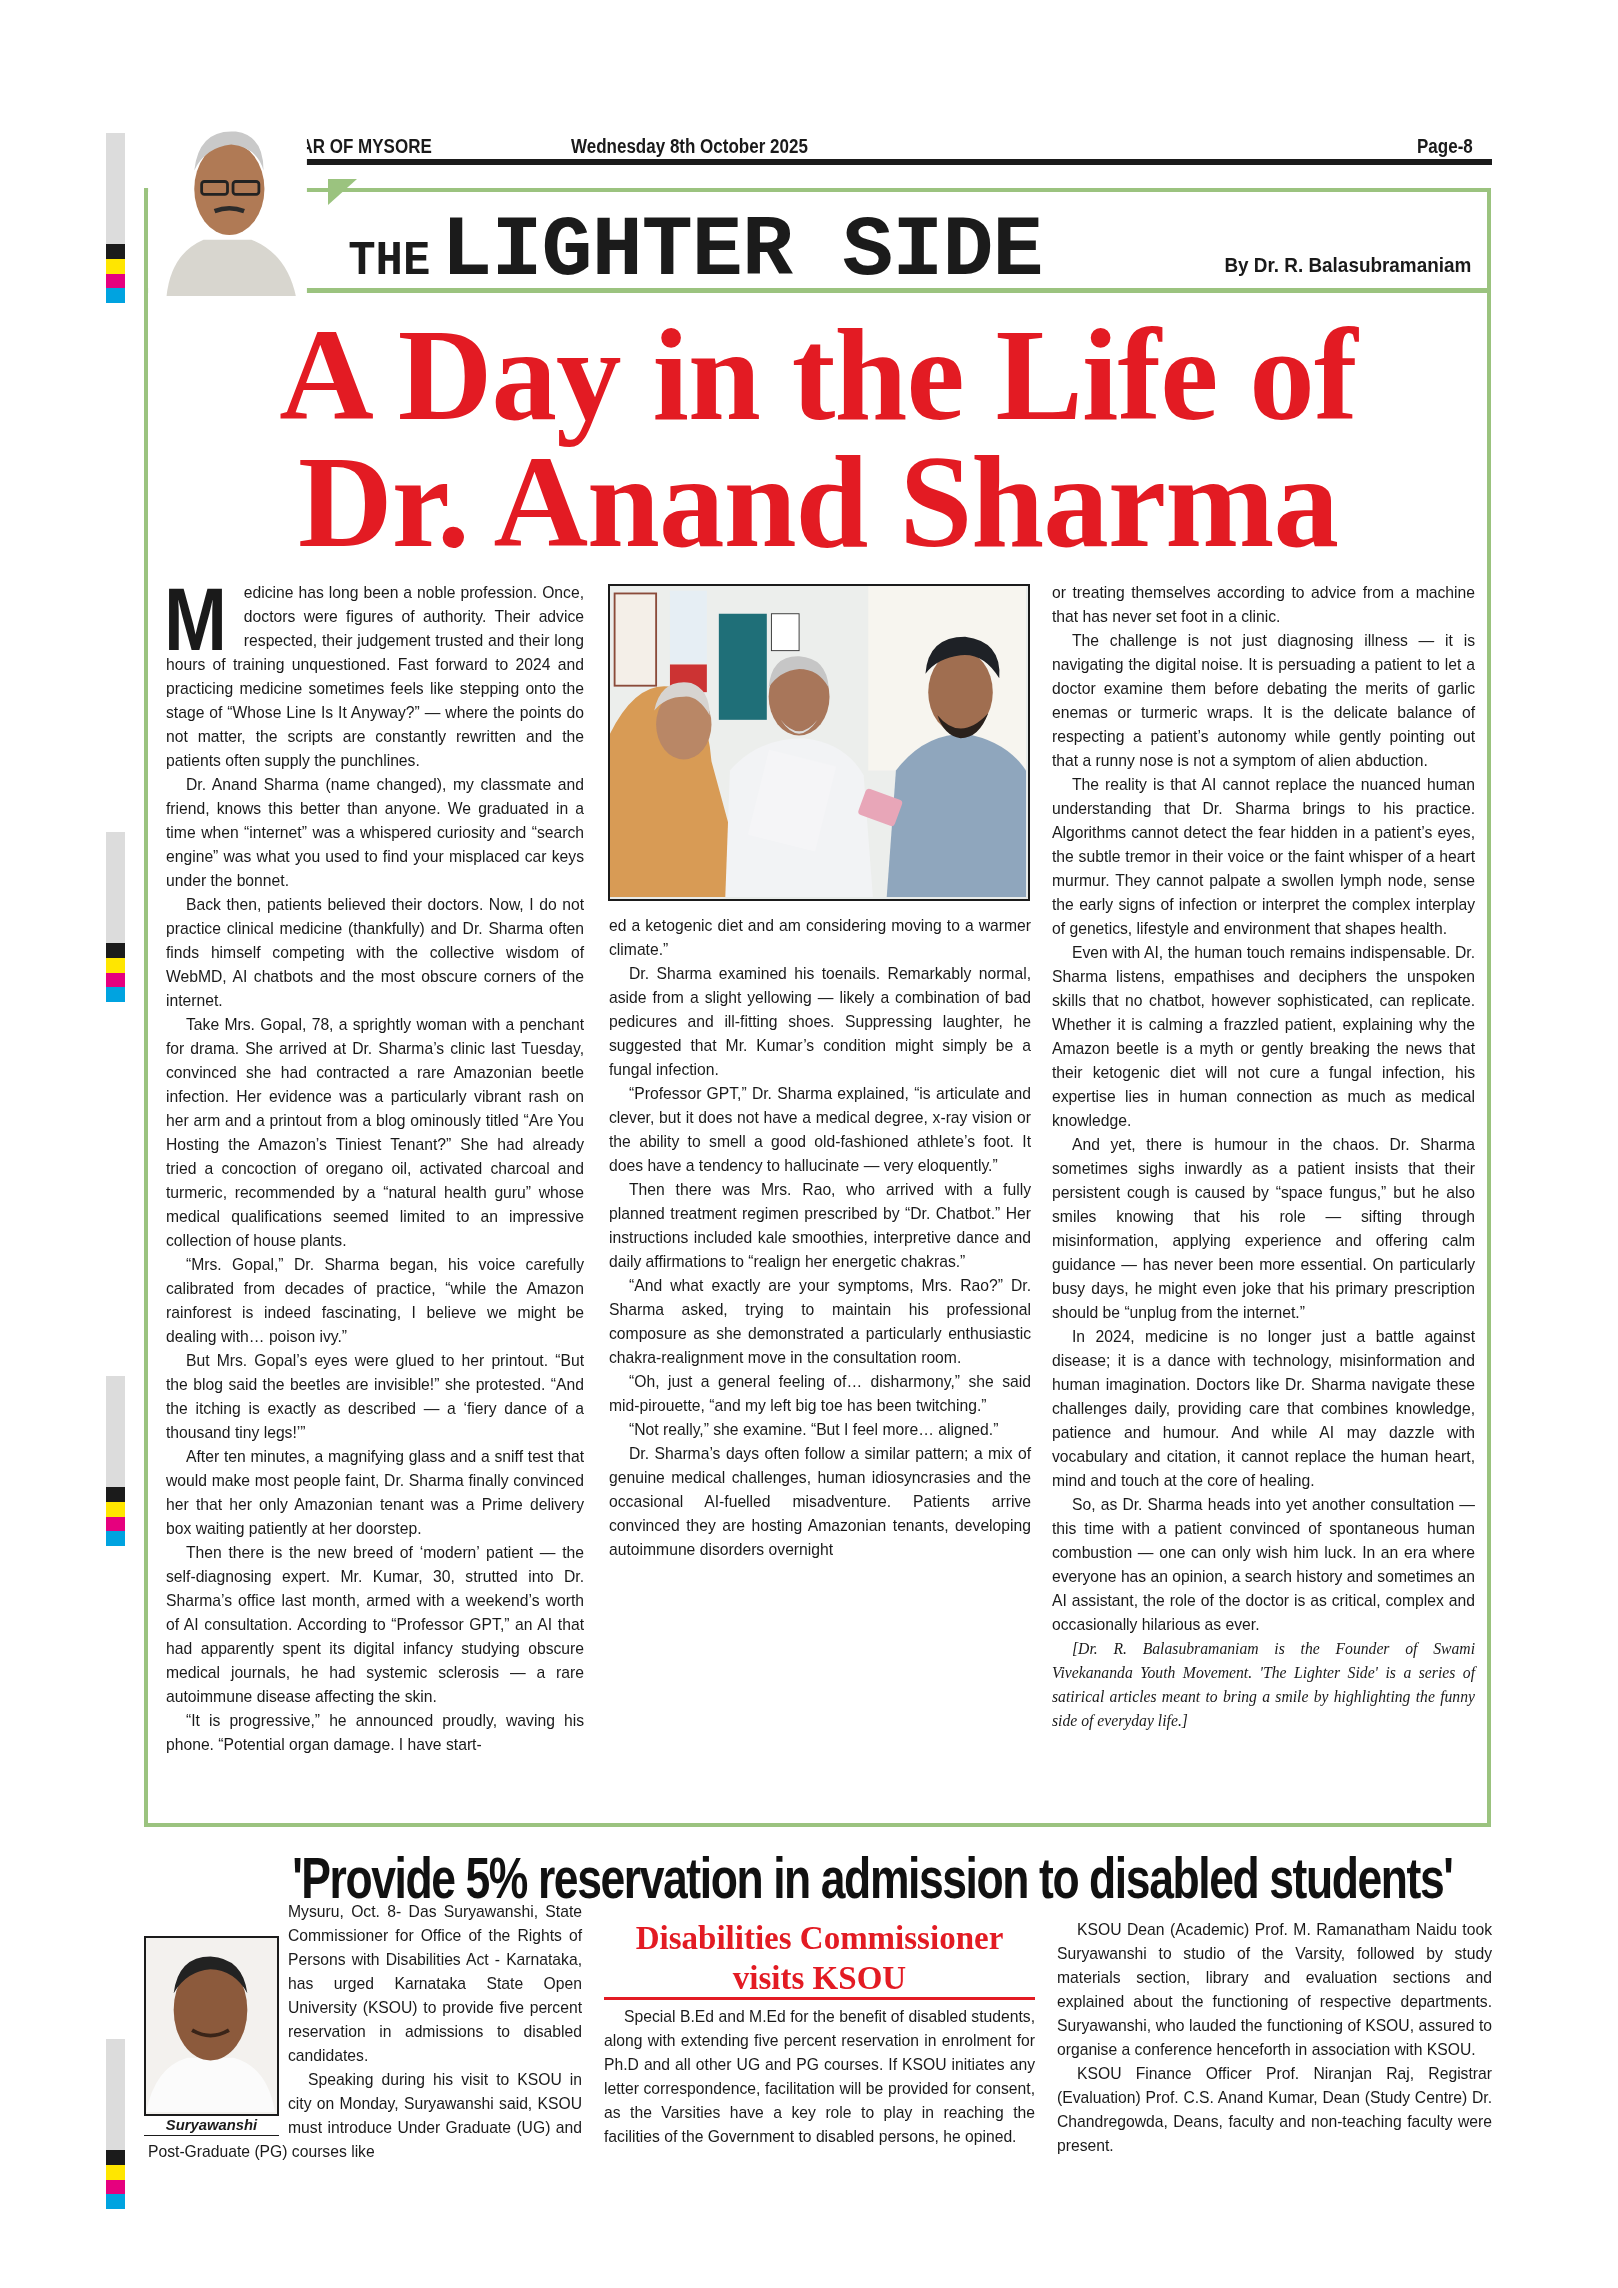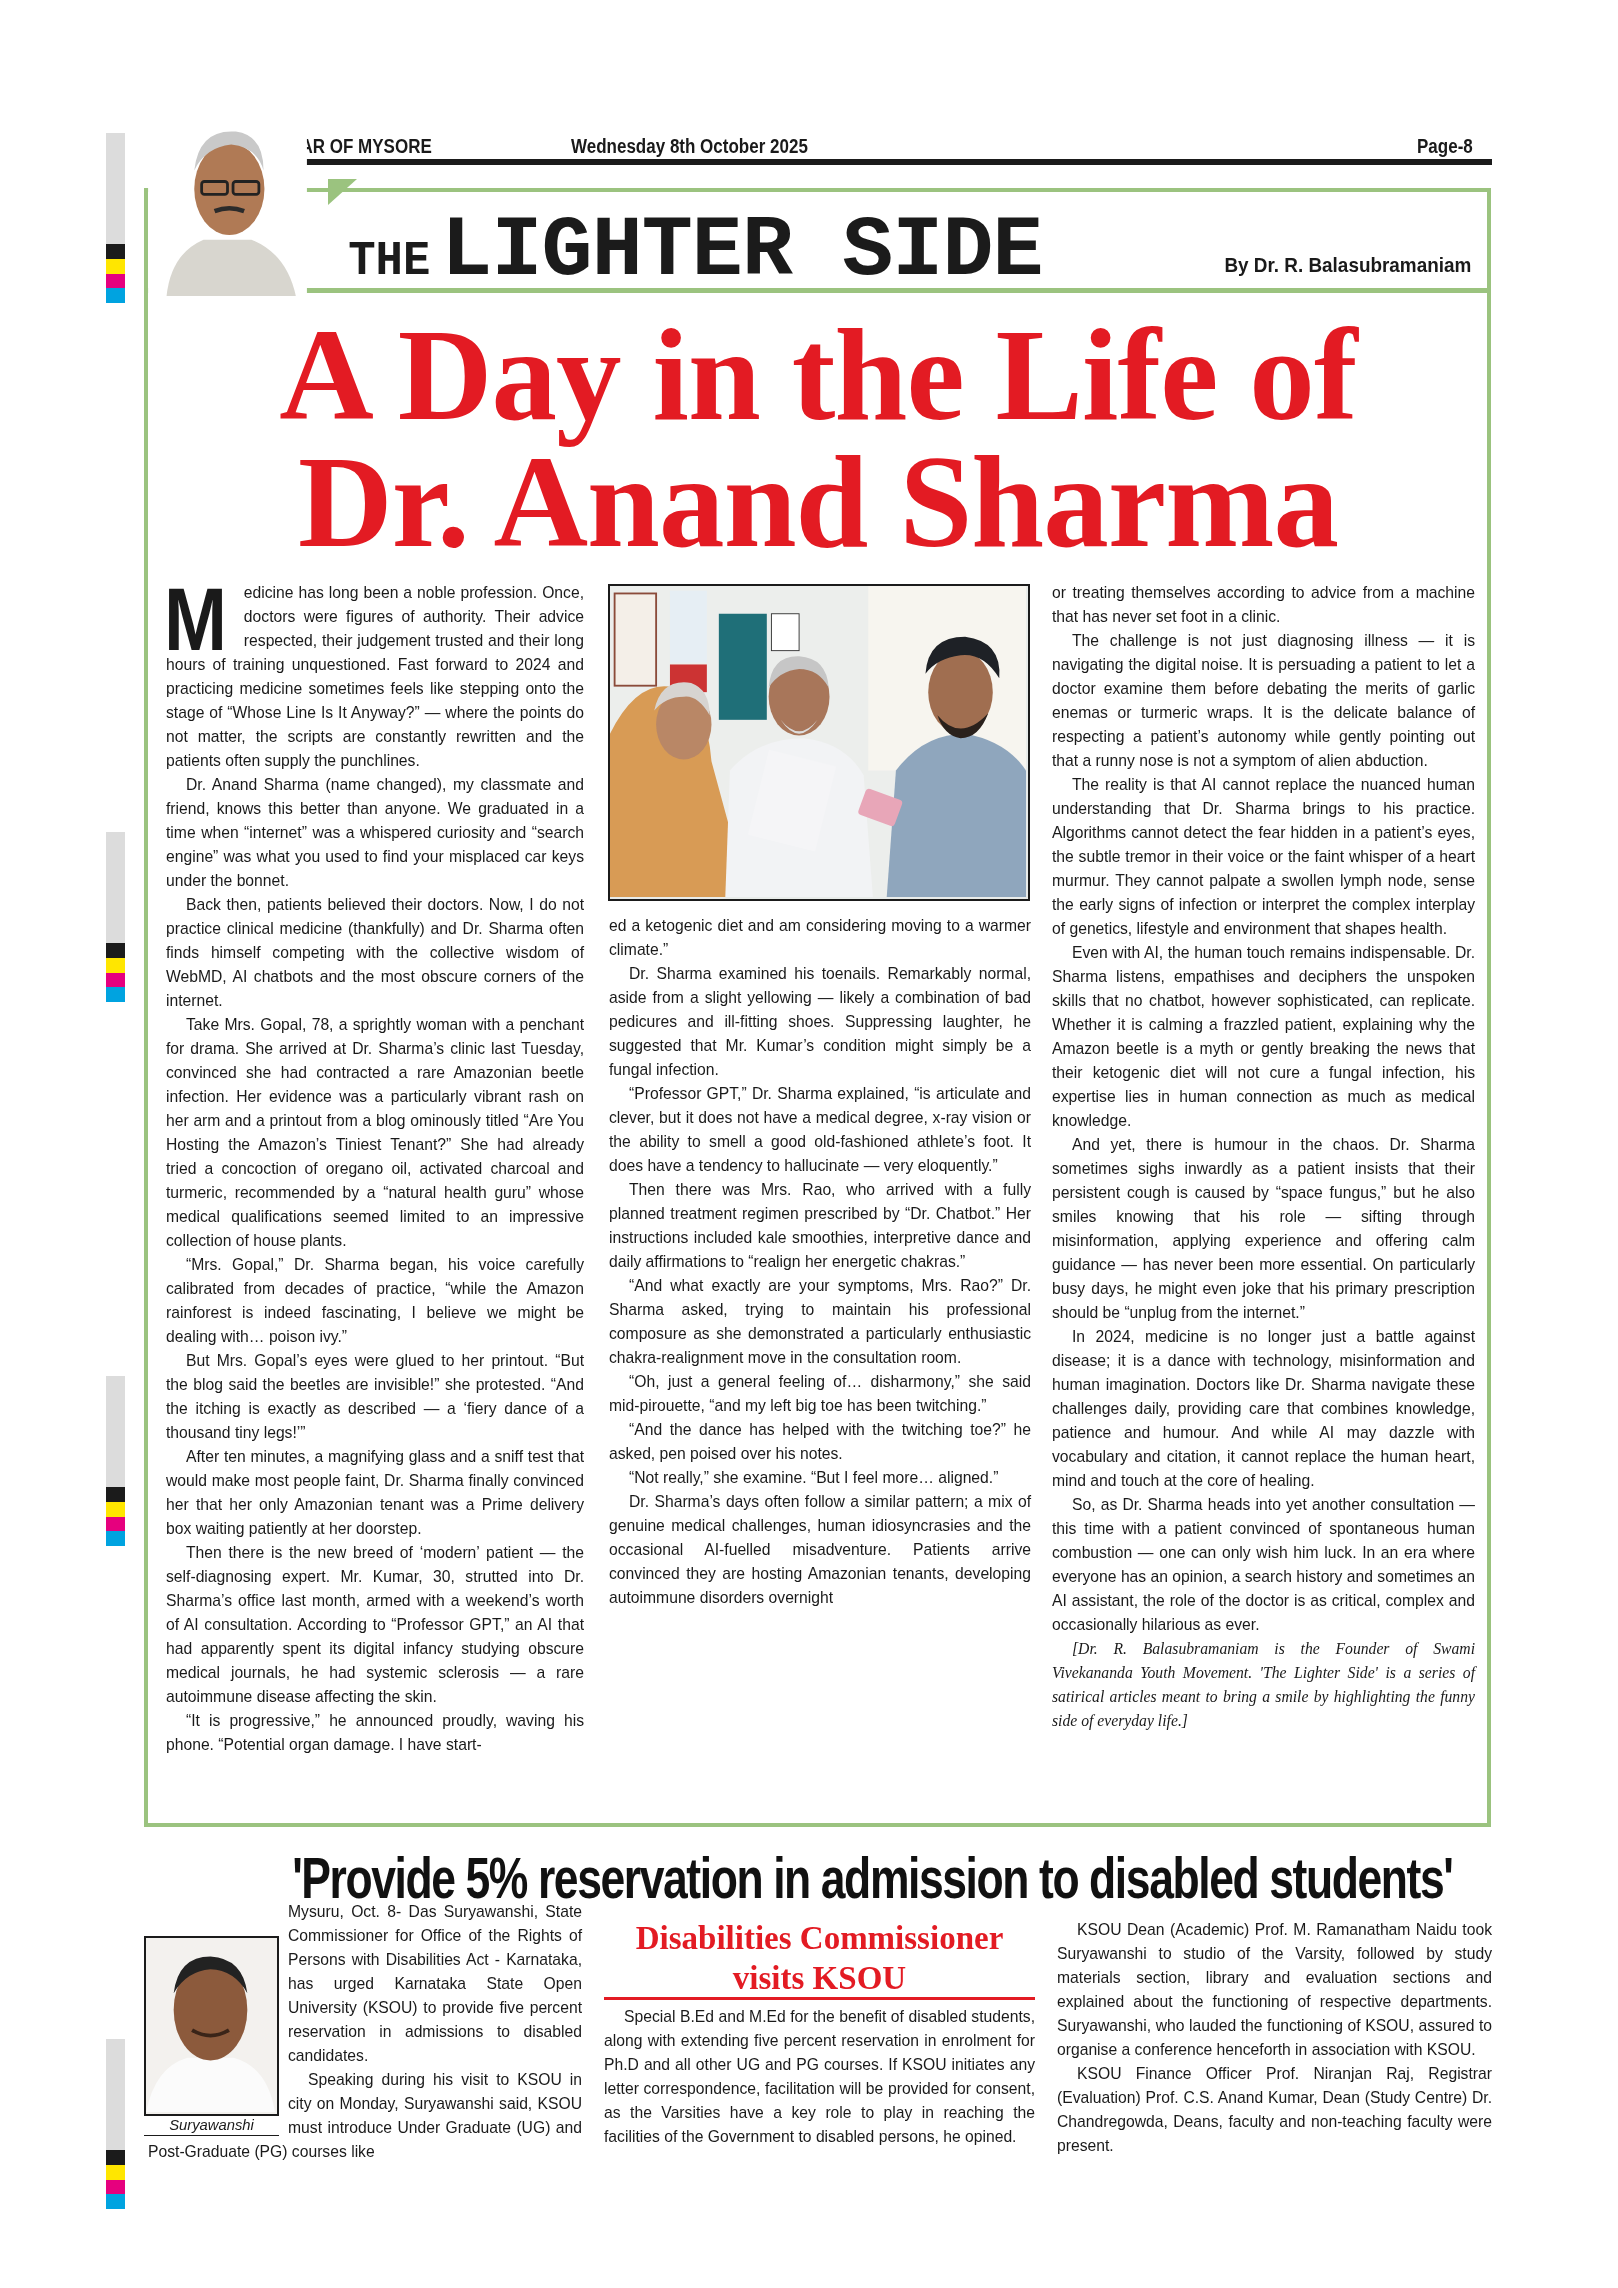--- a/index.html
+++ b/index.html
@@ -26,21 +26,21 @@
 .col p{text-indent:20px}
 .col p.noind{text-indent:0}
 .dropcap{float:left;font-family:"Liberation Sans",sans-serif;font-weight:bold;font-size:89px;line-height:68px;margin:3.7px 5.5px 0 -1.8px;transform:scaleX(.85);transform-origin:left}
 .photo{position:absolute;left:608px;top:584px;width:422px;height:317px;border:2.8px solid #1b1b1b;overflow:hidden;background:#e9ecea}
 .bighead{position:absolute;left:144px;top:1846px;width:1347px;text-align:center;font-weight:bold;font-size:57px;line-height:65px;white-space:nowrap;color:#111;letter-spacing:-1.8px;transform:scaleX(.78);transform-origin:center}
 .subhead{position:absolute;left:604px;top:1918px;width:431px;text-align:center;font-family:"Liberation Serif",serif;font-weight:bold;color:#e31b23;font-size:33px;line-height:40px}
 .redrule{position:absolute;left:604px;top:1997px;width:431px;height:2.8px;background:#e31b23}
 .bcol{position:absolute;font-size:15.7px;line-height:24px;text-align:justify}
 .bcol p{text-indent:20px}
 .spic{position:absolute;left:144px;top:1936px;width:135px;height:180px;border:2.8px solid #1b1b1b;background:#f3f1ee;overflow:hidden}
-.scap{position:absolute;left:144px;top:2117px;width:135px;text-align:center;font-weight:normal;font-style:italic;font-size:14.8px;border-bottom:1.8px solid #1b1b1b;padding-bottom:1.8px}
+.scap{position:absolute;left:144px;top:2117px;width:135px;text-align:center;font-weight:bold;font-style:italic;font-size:14.8px;border-bottom:1.8px solid #1b1b1b;padding-bottom:1.8px}
 </style>
 </head>
 <body>
 
 <div class="cbar" style="top:133px">
     <div class="g"></div>
     <div class="k"></div>
     <div class="y"></div>
     <div class="m"></div>
     <div class="c"></div>
@@ -136,21 +136,20 @@
   </svg>
 </div>
 
 <div class="col" id="c2" style="left:609px;top:914px;width:422px">
     <p class="noind">ed a ketogenic diet and am considering moving to a warmer climate.”</p>
     <p>Dr. Sharma examined his toenails. Remarkably normal, aside from a slight yellowing — likely a combination of bad pedicures and ill-fitting shoes. Suppressing laughter, he suggested that Mr. Kumar’s condition might simply be a fungal infection.</p>
     <p>“Professor GPT,” Dr. Sharma explained, “is articulate and clever, but it does not have a medical degree, x-ray vision or the ability to smell a good old-fashioned athlete’s foot. It does have a tendency to hallucinate — very eloquently.”</p>
     <p>Then there was Mrs. Rao, who arrived with a fully planned treatment regimen prescribed by “Dr. Chatbot.” Her instructions included kale smoothies, interpretive dance and daily affirmations to “realign her energetic chakras.”</p>
     <p>“And what exactly are your symptoms, Mrs. Rao?” Dr. Sharma asked, trying to maintain his professional composure as she demonstrated a particularly enthusiastic chakra-realignment move in the consultation room.</p>
     <p>“Oh, just a general feeling of… disharmony,” she said mid-pirouette, “and my left big toe has been twitching.”</p>
-    <p>“And the dance has helped with the twitching toe?” he asked, pen poised over his notes.</p>
     <p>“Not really,” she examine. “But I feel more… aligned.”</p>
     <p>Dr. Sharma’s days often follow a similar pattern; a mix of genuine medical challenges, human idiosyncrasies and the occasional AI-fuelled misadventure. Patients arrive convinced they are hosting Amazonian tenants, developing autoimmune disorders overnight</p>
   </div>
 
 <div class="col" id="c3" style="left:1052px;top:581px;width:423px">
     <p class="noind">or treating themselves according to advice from a machine that has never set foot in a clinic.</p>
     <p>The challenge is not just diagnosing illness — it is navigating the digital noise. It is persuading a patient to let a doctor examine them before debating the merits of garlic enemas or turmeric wraps. It is the delicate balance of respecting a patient’s autonomy while gently pointing out that a runny nose is not a symptom of alien abduction.</p>
     <p>The reality is that AI cannot replace the nuanced human understanding that Dr. Sharma brings to his practice. Algorithms cannot detect the fear hidden in a patient’s eyes, the subtle tremor in their voice or the faint whisper of a heart murmur. They cannot palpate a swollen lymph node, sense the early signs of infection or interpret the complex interplay of genetics, lifestyle and environment that shapes health.</p>
     <p>Even with AI, the human touch remains indispensable. Dr. Sharma listens, empathises and deciphers the unspoken skills that no chatbot, however sophisticated, can replicate. Whether it is calming a frazzled patient, explaining why the Amazon beetle is a myth or gently breaking the news that their ketogenic diet will not cure a fungal infection, his expertise lies in human connection as much as medical knowledge.</p>
     <p>And yet, there is humour in the chaos. Dr. Sharma sometimes sighs inwardly as a patient insists that their persistent cough is caused by “space fungus,” but he also smiles knowing that his role — sifting through misinformation, applying experience and offering calm guidance — has never been more essential. On particularly busy days, he might even joke that his primary prescription should be “unplug from the internet.”</p>

